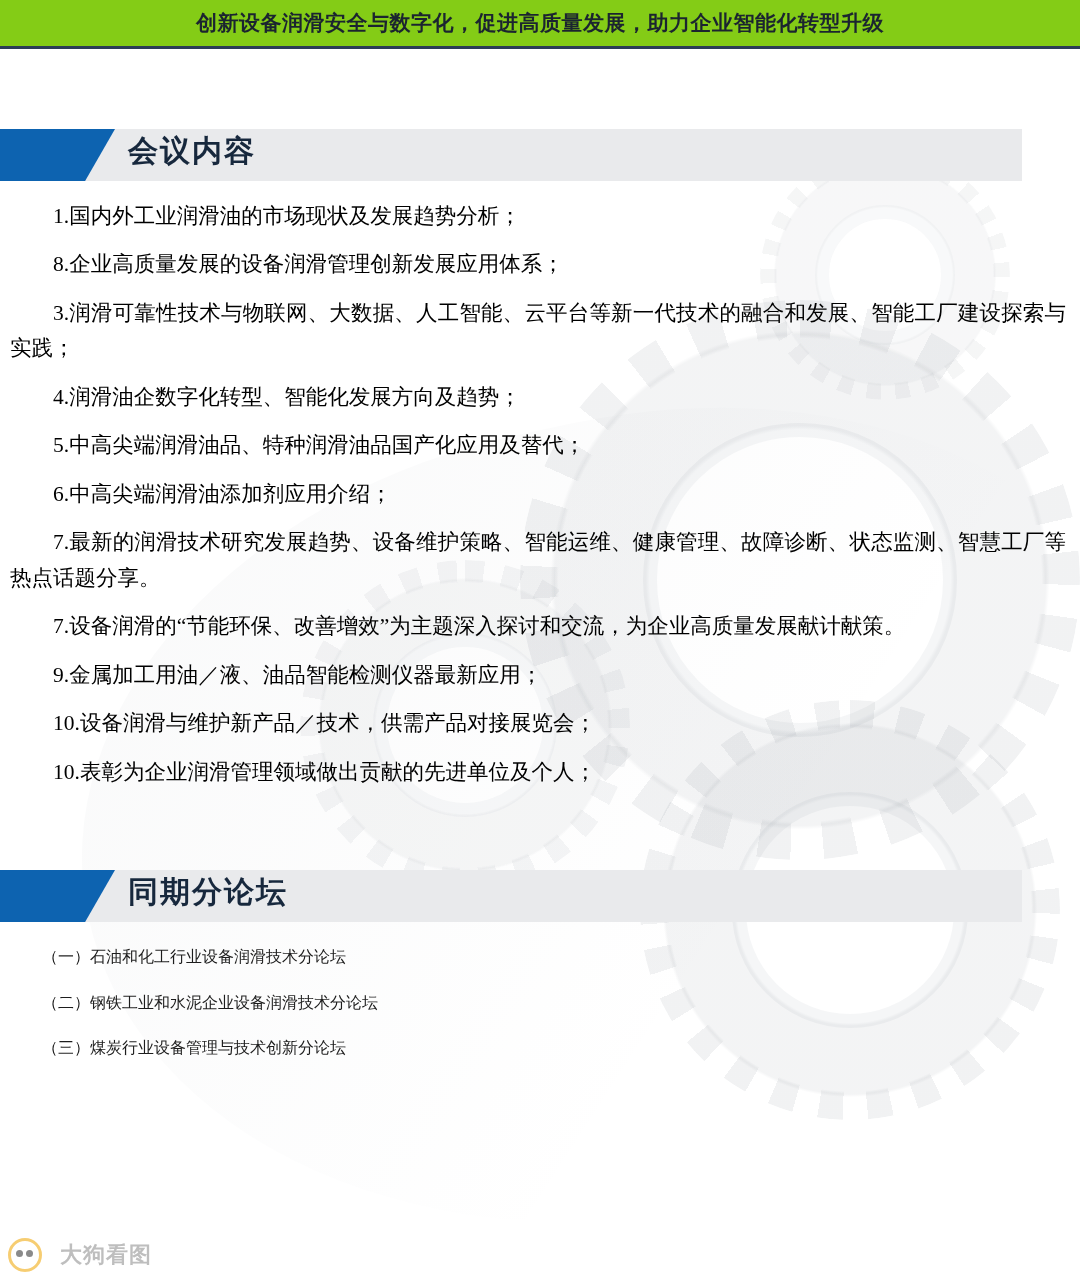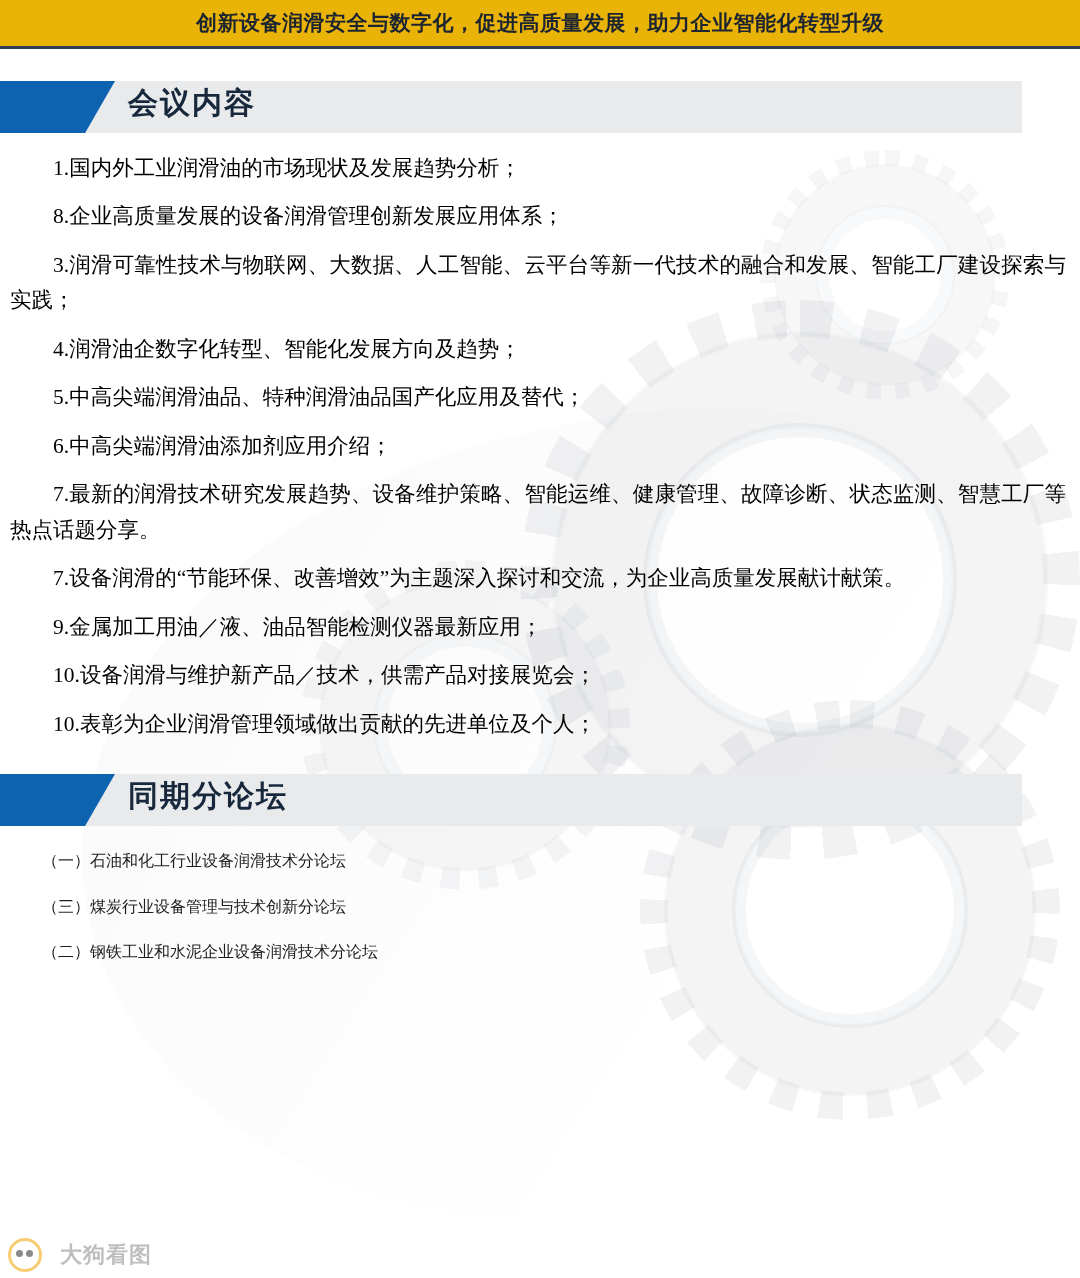--- a/index.html
+++ b/index.html
@@ -62,40 +62,40 @@
 
   
   .top-banner {
     position: relative;
     z-index: 3;
     height: 46px;
     display: flex;
     align-items: center;
     justify-content: center;
     border-bottom: 3px solid #2c3c56;
-    background: #eab308;
+    background: #84cc16;
   }
   .top-banner .title {
     font-family: "Liberation Sans", "DejaVu Sans", sans-serif;
     font-weight: bold;
     font-size: 21px;
     color: #1b2430;
     letter-spacing: .5px;
     white-space: nowrap;
   }
 
   
   .content {
     position: relative;
     z-index: 2;
   }
   .section-header {
     position: relative;
     height: 44px;
-    margin-top: 32px;
+    margin-top: 80px;
     display: flex;
     align-items: center;
   }
   .section-header .bar-bg {
     position: absolute;
     left: 0;
     top: 0;
     height: 52px;
     width: 1022px;
     background: #e9eaec;
@@ -224,22 +224,22 @@
   </ul>
 
   <div class="section-header">
     <div class="bar-bg"></div>
     <div class="bar-blue"></div>
     <div class="sec-title">同期分论坛</div>
   </div>
 
   <ul class="forum-list">
     <li class="forum-item">（一）石油和化工行业设备润滑技术分论坛</li>
+    <li class="forum-item">（二）钢铁工业和水泥企业设备润滑技术分论坛</li>
     <li class="forum-item">（三）煤炭行业设备管理与技术创新分论坛</li>
-    <li class="forum-item">（二）钢铁工业和水泥企业设备润滑技术分论坛</li>
   </ul>
 
 </div>
 
 <div class="watermark">
   <div class="wm-logo"></div>
   <div class="wm-text">大狗看图</div>
 </div>
 
 </body></html>

